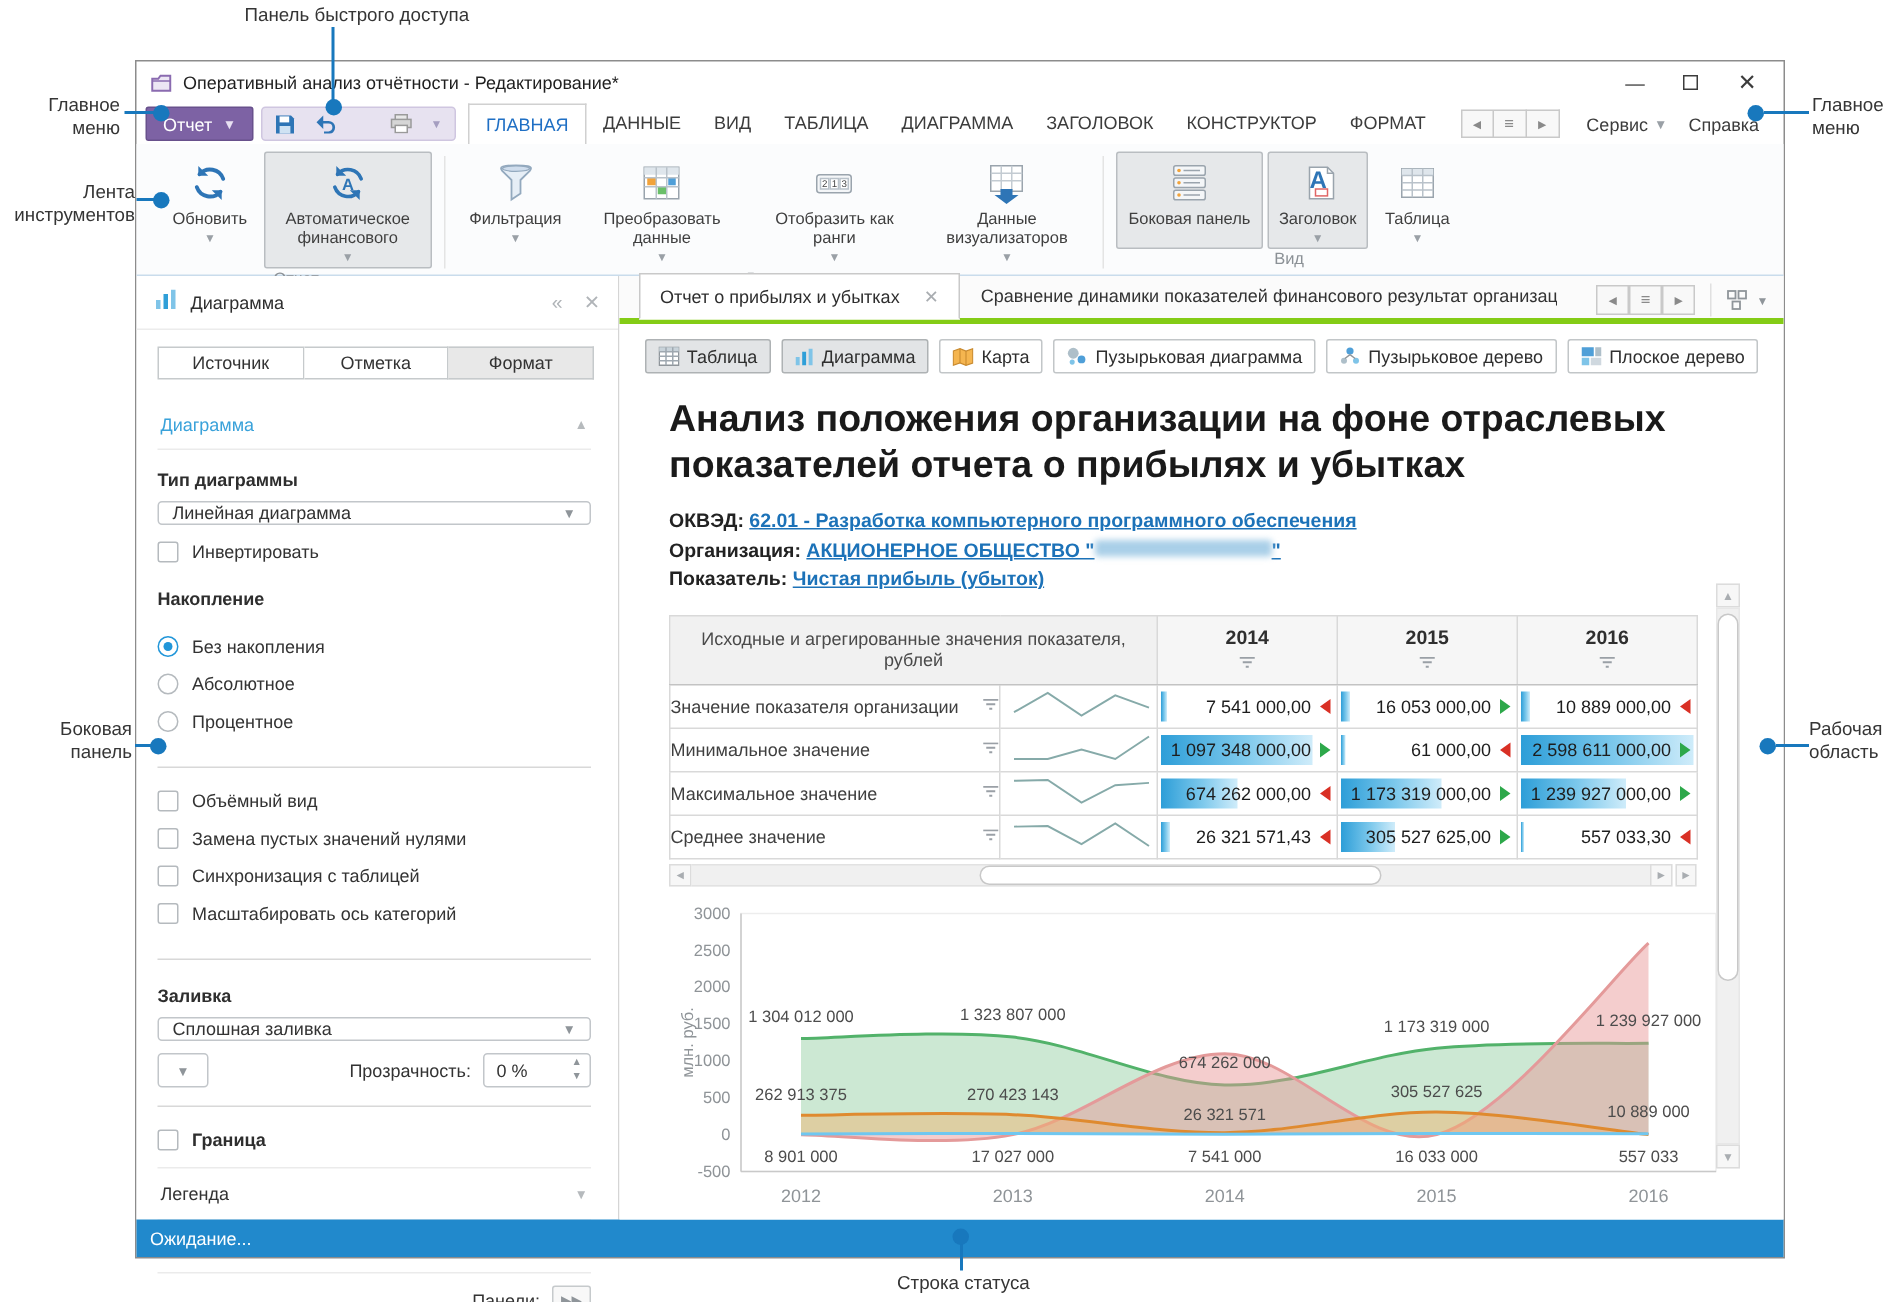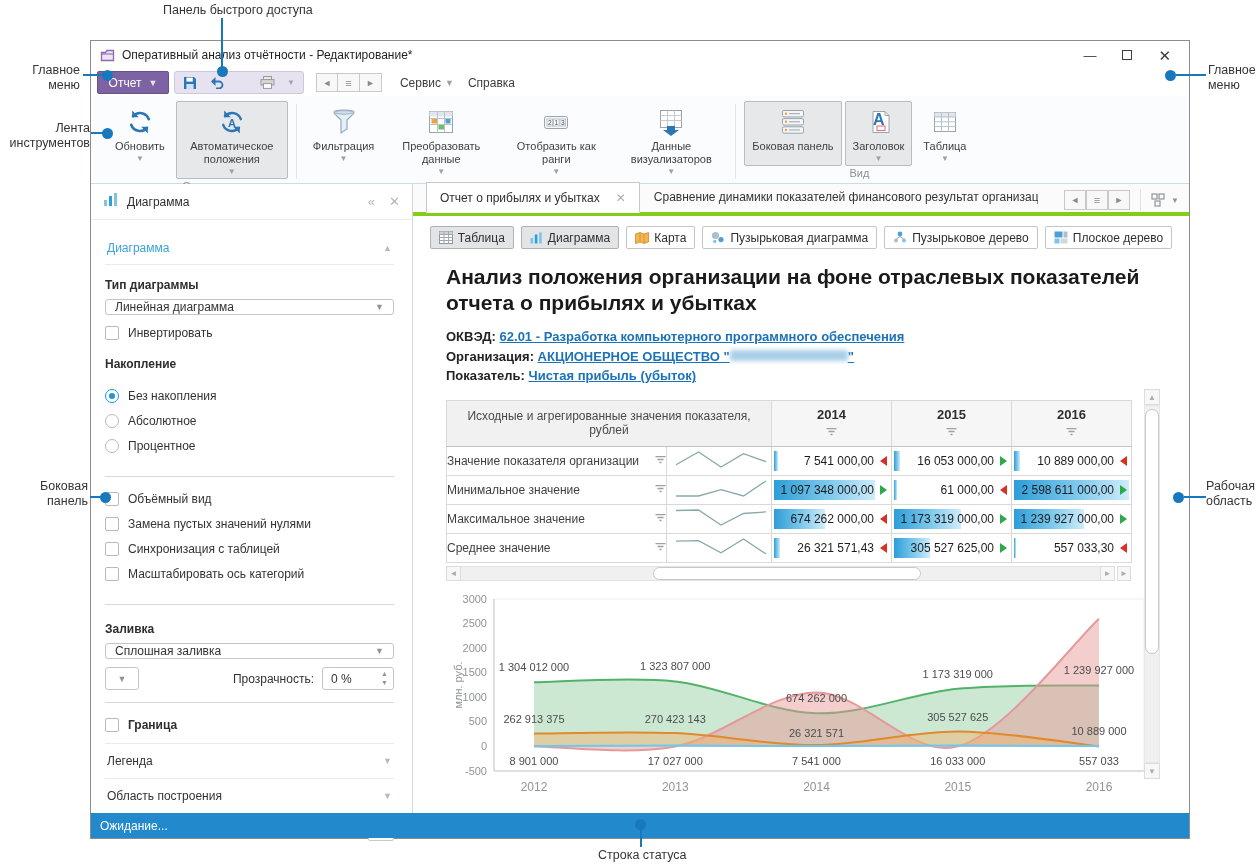--- a/index.html
+++ b/index.html
@@ -107,21 +107,21 @@
   .strip-ctl .nv { width:22px; height:20px; border:1px solid #c9c9c9; background:#f8f8f8; color:#8a8a8a; font-size:9px;
     display:flex; align-items:center; justify-content:center; }
   .strip-ctl .sep { width:1px; height:22px; background:#e0e0e0; margin:0 10px; }
   .strip-ctl .layout-btn { display:flex; align-items:center; gap:6px; color:#8f959a; }
 
   .view-btns { display:flex; gap:7px; justify-content:center; margin-top:10px; }
   .vbtn { height:23px; border:1px solid #c2c6c8; border-radius:2px; background:#fff; display:flex; align-items:center; gap:5px; padding:0 8px; font-size:12px; color:#2f2f2f; }
   .vbtn.pressed { background:#e2e4e6; border-color:#aeb2b4; }
 
   .doc-body { padding-left:33px; }
-  .doc-title { font-size:21px; font-weight:bold; color:#1a1a1a; line-height:1.22; margin:15px 0 12px; width:715px; }
+  .doc-title { font-size:25px; font-weight:bold; color:#1a1a1a; line-height:1.22; margin:15px 0 12px; width:715px; }
   .doc-links { font-size:13px; font-weight:bold; line-height:1.5; color:#222; }
   .doc-links a { color:#1c72b8; text-decoration:underline; }
   .blur-chip { display:inline-block; width:118px; height:11px; background:#a9cfe8; border-radius:2px; filter:blur(2px); vertical-align:baseline; }
 
   
   table.data-table { border-collapse:collapse; table-layout:fixed; width:685px; margin-top:14px; font-size:12px; }
   .data-table th, .data-table td { border:1px solid #d9d9d9; padding:0; }
   .data-table thead th { background:#f1f1f1; border-bottom:1px solid #c3c3c3; height:46px; font-weight:normal; color:#4a4a4a; }
   .data-table thead th.year-h { background:#f6f6f6; color:#2f2f2f; font-weight:bold; font-size:13px; }
   .year-h .fic { margin-top:3px; }
@@ -232,20 +232,30 @@
       <span class="qa-icon" style="width:12px;"></span>
       <span class="qa-icon">
         <svg width="15" height="13" viewBox="0 0 15 13">
             <rect x="3.5" y="0.5" width="8" height="3.4" fill="#e8e8e8" stroke="#9a9a9a"></rect>
             <rect x="1" y="3.6" width="13" height="5.4" fill="#d6d6d6" stroke="#9a9a9a"></rect>
             <rect x="3.5" y="7.6" width="8" height="4.8" fill="#fff" stroke="#9a9a9a"></rect>
           </svg>
       </span>
       <span class="qa-icon" style="color:#a59ec0; font-size:8px;">▼</span>
     </div>
+    <div class="menu-tabs" id="menu-tabs">
+        <div class="menu-tab active">ГЛАВНАЯ</div>
+        <div class="menu-tab">ДАННЫЕ</div>
+        <div class="menu-tab">ВИД</div>
+        <div class="menu-tab">ТАБЛИЦА</div>
+        <div class="menu-tab">ДИАГРАММА</div>
+        <div class="menu-tab">ЗАГОЛОВОК</div>
+        <div class="menu-tab">КОНСТРУКТОР</div>
+        <div class="menu-tab">ФОРМАТ</div>
+      </div>
     <div class="tab-nav">
       <span class="nv">◄</span>
       <span class="nv" style="font-size:11px;">≡</span>
       <span class="nv">►</span>
     </div>
     <div class="menu-extra">
       <span>Сервис</span>
       <span class="caret">▼</span>
       <span>Справка</span>
     </div>
@@ -273,21 +283,21 @@
               <svg width="30" height="28" viewBox="0 0 30 28">
                 <g fill="none" stroke="#2e75b6" stroke-width="2.4" stroke-linecap="round">
                   <path d="M23.8 11.2A9.3 9.3 0 0 0 8 8.2"></path>
                   <path d="M6.2 16.8A9.3 9.3 0 0 0 22 19.8"></path>
                 </g>
                 <path d="M7.2 2.6v6.6h6.6z" fill="#2e75b6"></path>
                 <path d="M22.8 25.4v-6.6h-6.6z" fill="#2e75b6"></path>
                 <text x="15" y="18.5" font-size="11" font-weight="bold" fill="#2e75b6" text-anchor="middle" font-family="Liberation Sans,sans-serif">A</text>
               </svg>
             </span>
-            <span class="rlabel" style="max-width: 96px;">Автоматическое положения</span>
+            <span class="rlabel" style="max-width: 96px;">Автоматическое финансового</span>
             <span class="caret">▼</span>
           </div>
         </div>
         <div class="rg-label">Отчет</div>
       </div>
       <div class="ribbon-sep"></div>
       <div class="ribbon-group">
         <div class="rg-buttons">
           <div class="rbtn">
             <span class="ricon">
@@ -403,20 +413,25 @@
               <rect x="6" y="3" width="3" height="10" fill="#2f9fd8"></rect>
               <rect x="11" y="0" width="3" height="13" fill="#7fc4e8"></rect>
             </svg>
         </span>
         <span class="sb-title">Диаграмма</span>
         <span class="sb-ctl">
           <span>«</span>
           <span>✕</span>
         </span>
       </div>
+      <div class="sb-tabs" id="sb-tabs">
+          <div class="sb-tab">Источник</div>
+          <div class="sb-tab">Отметка</div>
+          <div class="sb-tab active">Формат</div>
+        </div>
       <div class="sb-body">
         <div class="section-head">
           <span>Диаграмма</span>
           <span class="arr">▲</span>
         </div>
         <div class="bold-label">Тип диаграммы</div>
         <div class="dropdown">
           <span>Линейная диаграмма</span>
           <span class="caret">▼</span>
         </div>

